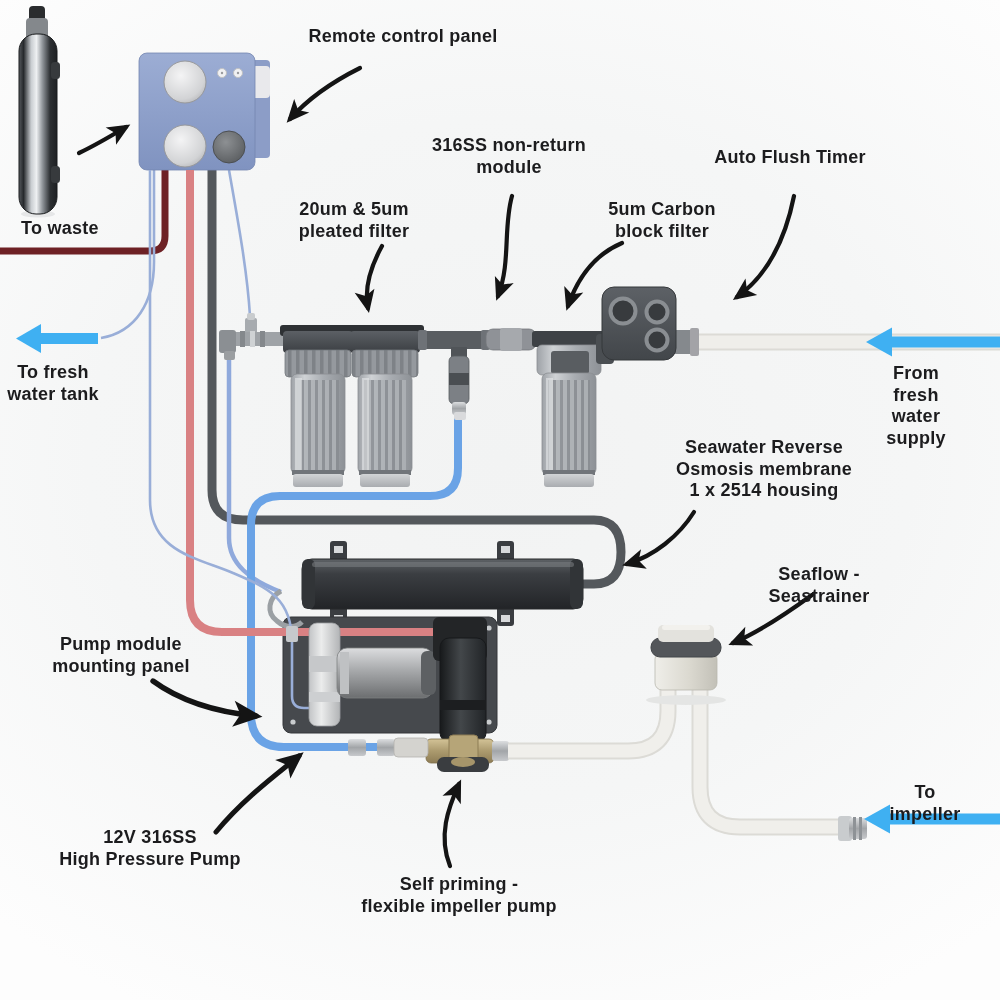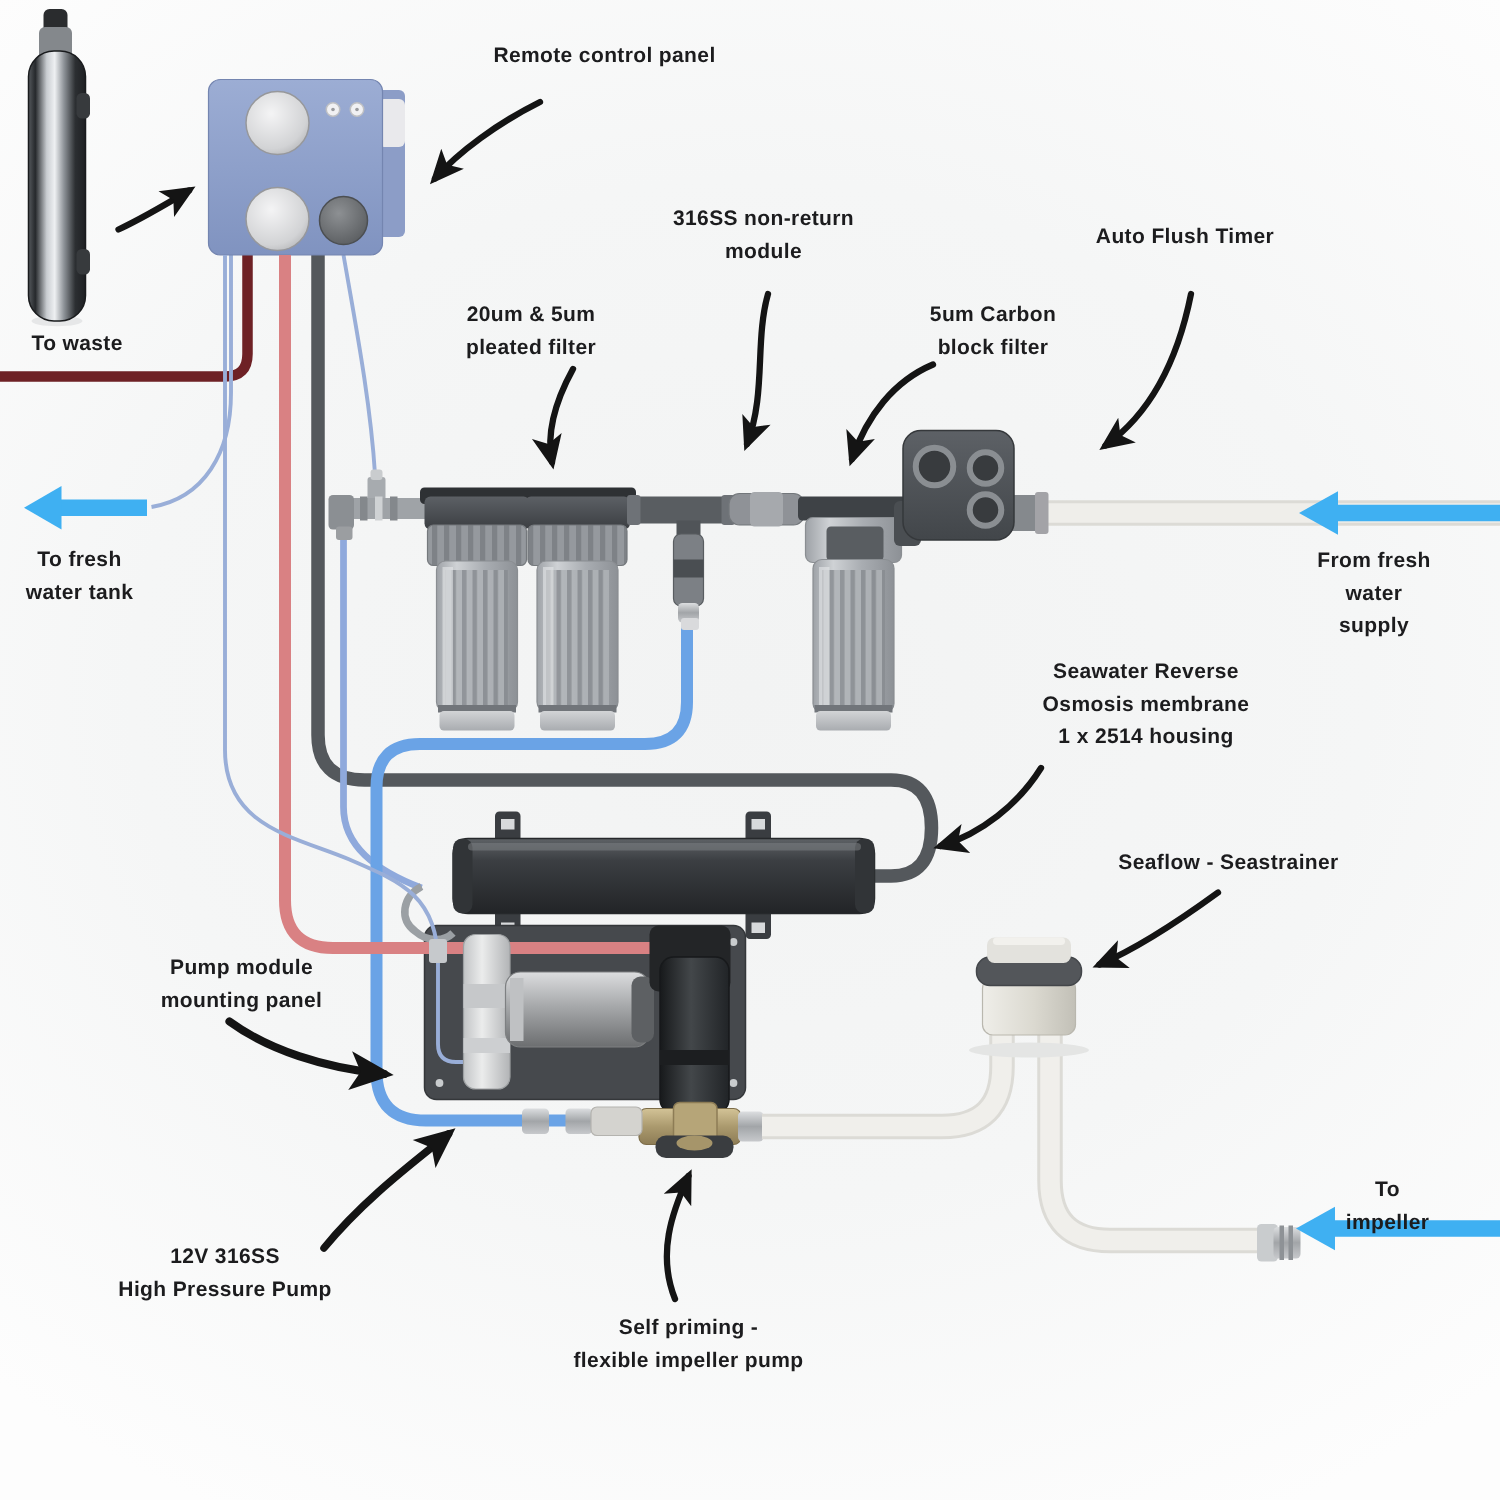--- a/index.html
+++ b/index.html
@@ -3,21 +3,21 @@
 <meta charset="utf-8">
 <style>
   html,body{margin:0;padding:0;background:#ffffff;}
   #stage{
     position:relative;width:1000px;height:1000px;overflow:hidden;
     background:radial-gradient(ellipse 75% 62% at 50% 46%, #f2f3f3 0%, #f5f6f6 55%, #fdfdfd 100%);
     font-family:"Liberation Sans", sans-serif;
   }
   #diagram{position:absolute;left:0;top:0;}
   .lbl{
-    position:absolute;font-weight:700;font-size:14px;line-height:21.5px;
+    position:absolute;font-weight:700;font-size:18px;line-height:21.5px;
     color:#1c1c1e;letter-spacing:.25px;white-space:pre-line;text-align:center;
     transform:translateX(-50%);
   }
   .lbl.left{transform:none;text-align:left;}
 </style>
 </head>
 <body>
 
 <div id="stage">
 
@@ -330,20 +330,20 @@
   <div class="lbl" style="left:662px;top:199px;">5um Carbon
 block filter</div>
   <div class="lbl" style="left:53px;top:362px;">To fresh
 water tank</div>
   <div class="lbl" style="left:916px;top:363px;">From fresh
 water supply</div>
   <div class="lbl" style="left:728px;top:437px;margin-left:36px;">Seawater Reverse
 Osmosis membrane
 1 x 2514 housing</div>
   <div class="lbl" style="left:819px;top:564px;">Seaflow - Seastrainer</div>
-  <div class="lbl" style="left:121px;top:634px;margin-left:40px;">Pump module
+  <div class="lbl" style="left:121px;top:634px;">Pump module
 mounting panel</div>
   <div class="lbl" style="left:150px;top:827px;">12V 316SS
 High Pressure Pump</div>
   <div class="lbl" style="left:459px;top:874px;">Self priming -
 flexible impeller pump</div>
   <div class="lbl" style="left:925px;top:782px;">To impeller</div>
 </div>
 
 </body></html>

